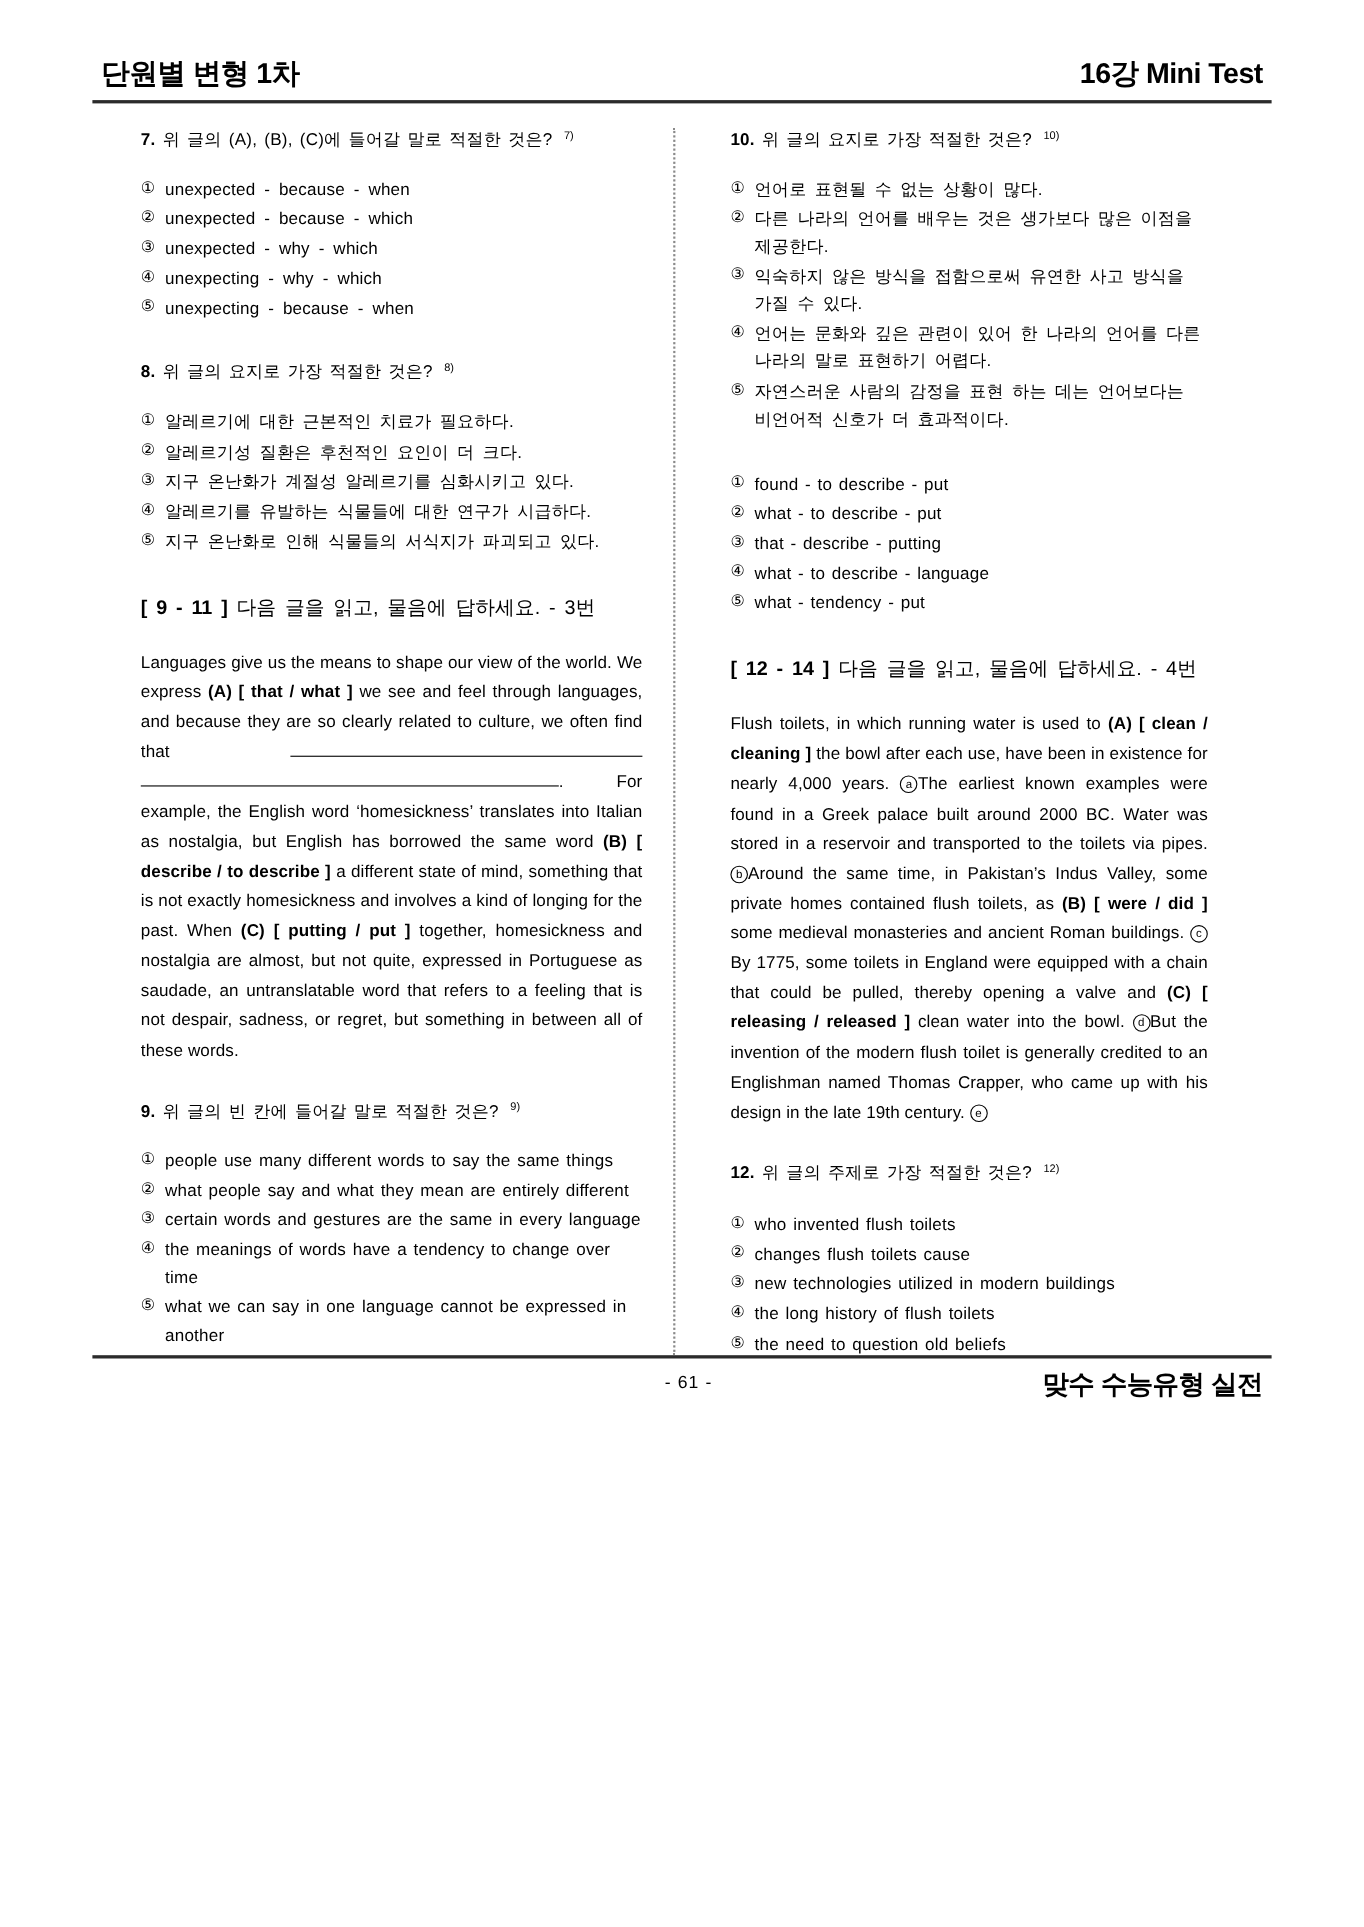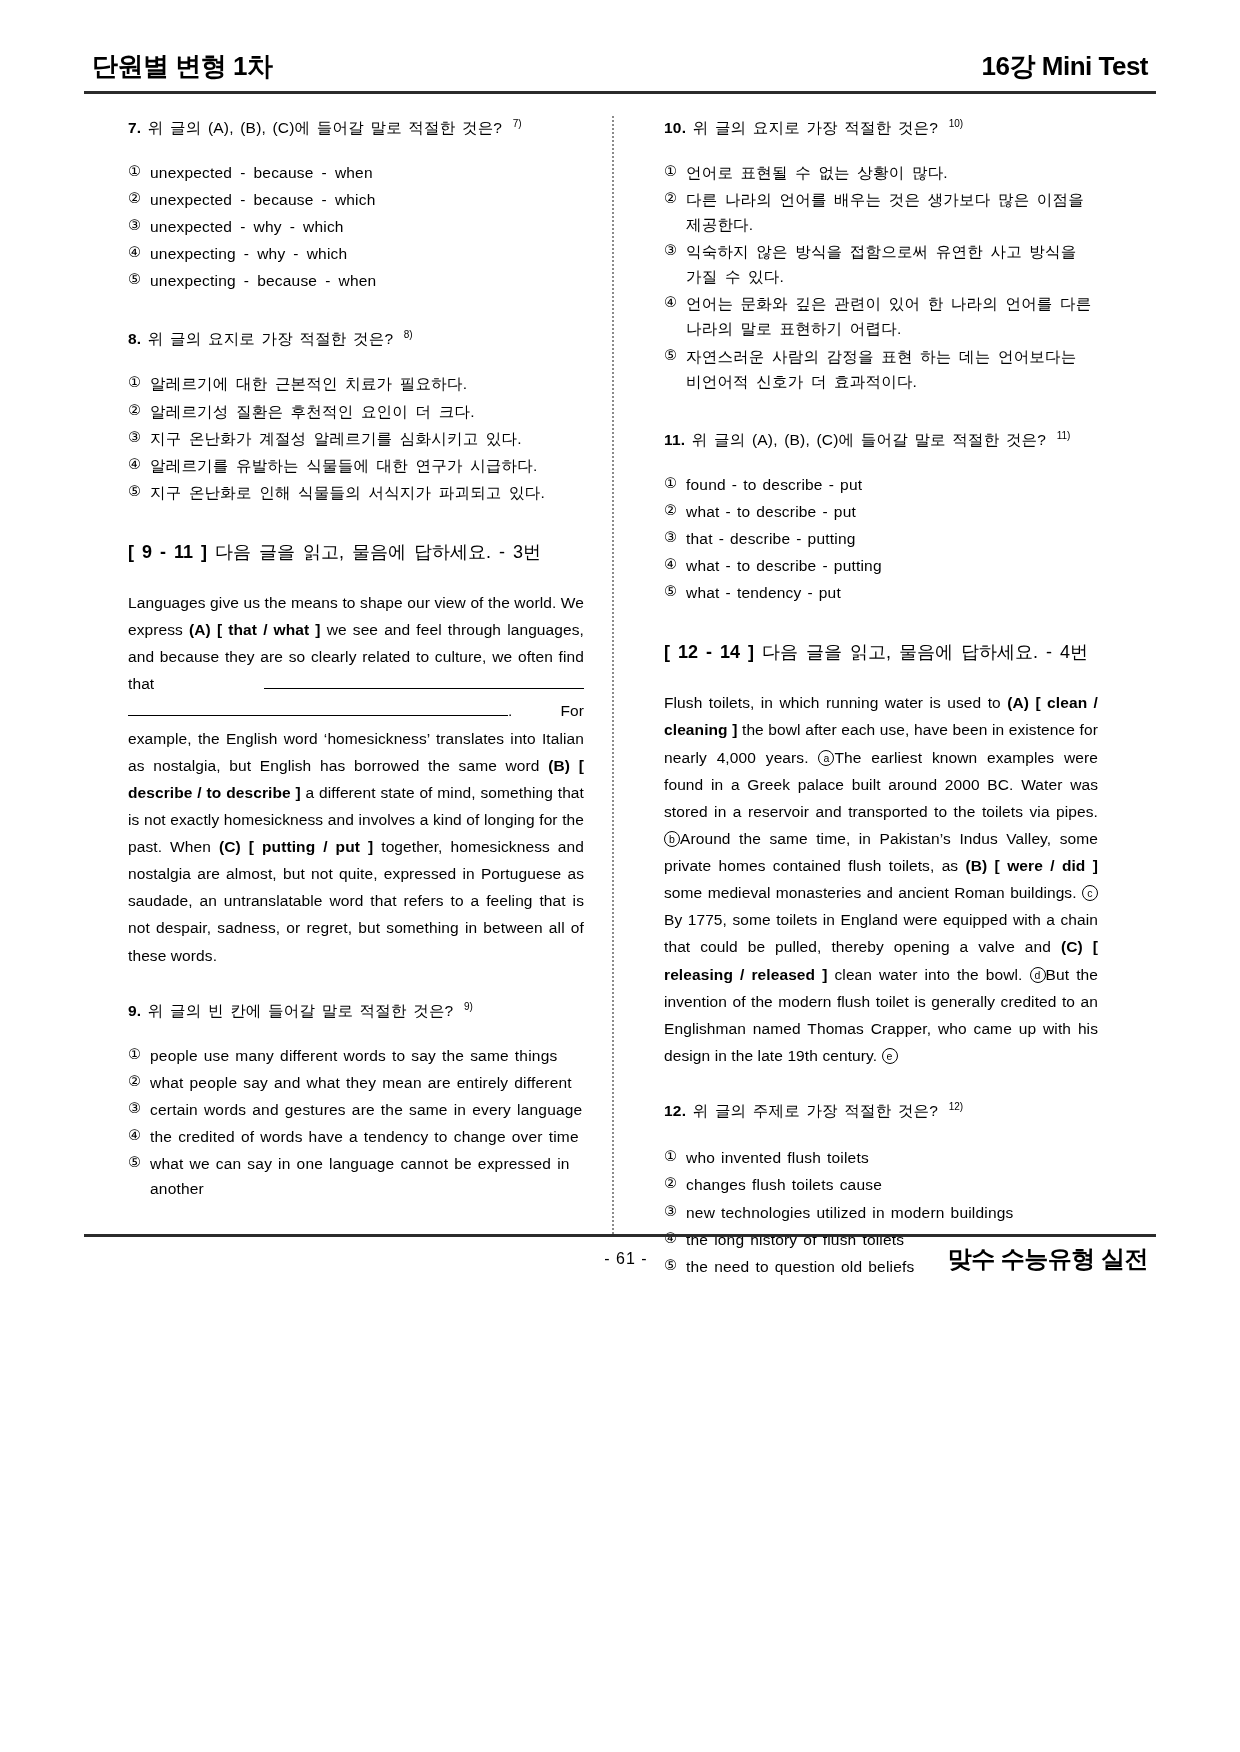--- a/index.html
+++ b/index.html
@@ -261,21 +261,21 @@
           <div class="choice">
             <span class="choice-mark">②</span>
             <span class="choice-text">what people say and what they mean are entirely different</span>
           </div>
           <div class="choice">
             <span class="choice-mark">③</span>
             <span class="choice-text">certain words and gestures are the same in every language</span>
           </div>
           <div class="choice">
             <span class="choice-mark">④</span>
-            <span class="choice-text">the credited of words have a tendency to change over time</span>
+            <span class="choice-text">the meanings of words have a tendency to change over time</span>
           </div>
           <div class="choice">
             <span class="choice-mark">⑤</span>
             <span class="choice-text">what we can say in one language cannot be expressed in another</span>
           </div>
         </div>
       </div>
 
     </div>
 
@@ -307,41 +307,36 @@
             <span class="choice-text kr">언어는 문화와 깊은 관련이 있어 한 나라의 언어를 다른 나라의 말로 표현하기 어렵다.</span>
           </div>
           <div class="choice">
             <span class="choice-mark">⑤</span>
             <span class="choice-text kr">자연스러운 사람의 감정을 표현 하는 데는 언어보다는 비언어적 신호가 더 효과적이다.</span>
           </div>
         </div>
       </div>
 
       <div class="q-block" style="margin-top:26px;">
-        <div class="q-stem">
-          <span class="q-num">11.</span>
-          <span>위 글의 (A), (B), (C)에 들어갈 말로 적절한 것은?</span>
-          <span class="fn">11)</span>
-        </div>
         <div class="choices">
           <div class="choice">
             <span class="choice-mark">①</span>
             <span class="choice-text">found - to describe - put</span>
           </div>
           <div class="choice">
             <span class="choice-mark">②</span>
             <span class="choice-text">what - to describe - put</span>
           </div>
           <div class="choice">
             <span class="choice-mark">③</span>
             <span class="choice-text">that - describe - putting</span>
           </div>
           <div class="choice">
             <span class="choice-mark">④</span>
-            <span class="choice-text">what - to describe - putting</span>
+            <span class="choice-text">what - to describe - language</span>
           </div>
           <div class="choice">
             <span class="choice-mark">⑤</span>
             <span class="choice-text">what - tendency - put</span>
           </div>
         </div>
       </div>
 
       <div class="passage-head">
         <b>[ 12 - 14 ]</b>

